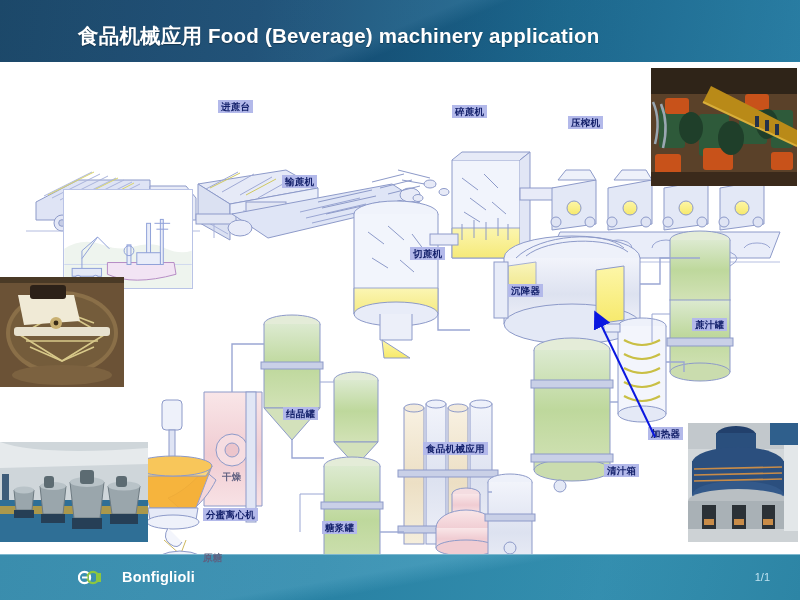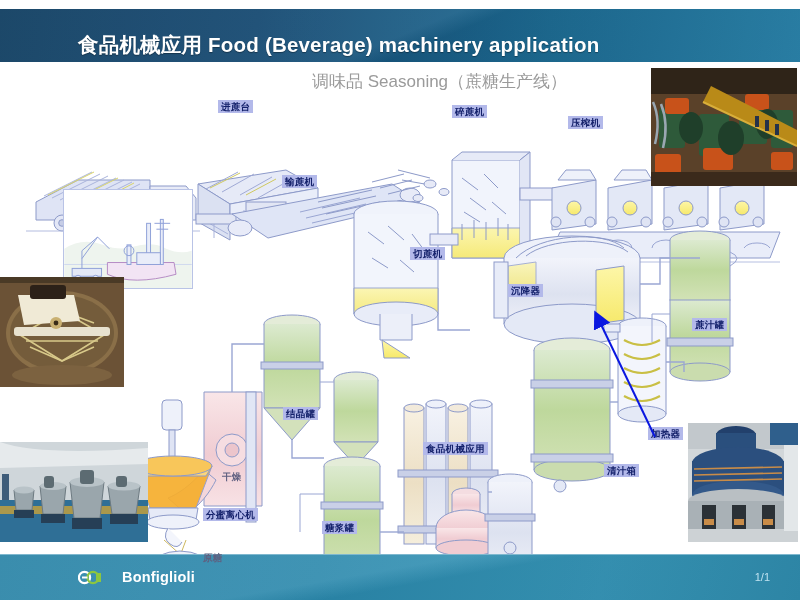--- a/index.html
+++ b/index.html
@@ -5,21 +5,21 @@
   * { box-sizing: border-box; margin: 0; padding: 0; }
   html, body {
     width: 800px; height: 600px;
     font-family: "Liberation Sans", "DejaVu Sans", sans-serif;
     background: #ffffff; overflow: hidden;
   }
   #slide { position: relative; width: 800px; height: 600px; background: #fff; }
 
   
   #header {
-    position: absolute; left: 0; top: 9px; width: 800px; height: 72px;
+    position: absolute; left: 0; top: 0; width: 800px; height: 72px;
     background: linear-gradient(100deg, #0b3a5e 0%, #11466f 32%, #1e6c94 68%, #2b85ad 100%);
     overflow: hidden;
   }
   #header::after {
     content:""; position:absolute; left:-10%; top:-40px; width:130%; height:120px;
     background: linear-gradient(160deg, rgba(255,255,255,.07) 0 48%, rgba(0,0,0,.06) 52% 100%);
     transform: rotate(-3deg);
   }
   #header-title {
     position: absolute; left: 78px; top: 50%; transform: translateY(-50%);
@@ -88,21 +88,20 @@
 <body>
 
 <div id="slide">
 
   <div id="header">
     <div id="header-title">食品机械应用  Food (Beverage) machinery application</div>
   </div>
 
   <div id="canvas">
 
-    <div id="slide-title">调味品 Seasoning（蔗糖生产线）</div>
 
     <svg class="ill" style="left:0;top:0;width:800px;height:492px;z-index:10" viewBox="0 0 800 492">
       <defs>
         <linearGradient id="gGreen" x1="0" y1="0" x2="0" y2="1">
           <stop offset="0" stop-color="#dcead0"></stop>
             <stop offset=".5" stop-color="#bed89c"></stop>
             <stop offset="1" stop-color="#d2e2b6"></stop>
         </linearGradient>
         <linearGradient id="gPink" x1="0" y1="0" x2="0" y2="1">
           <stop offset="0" stop-color="#f9e6e8"></stop>

